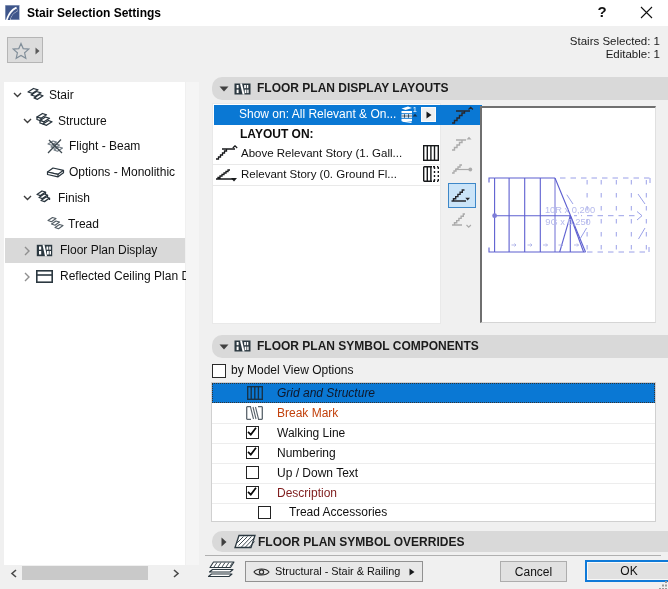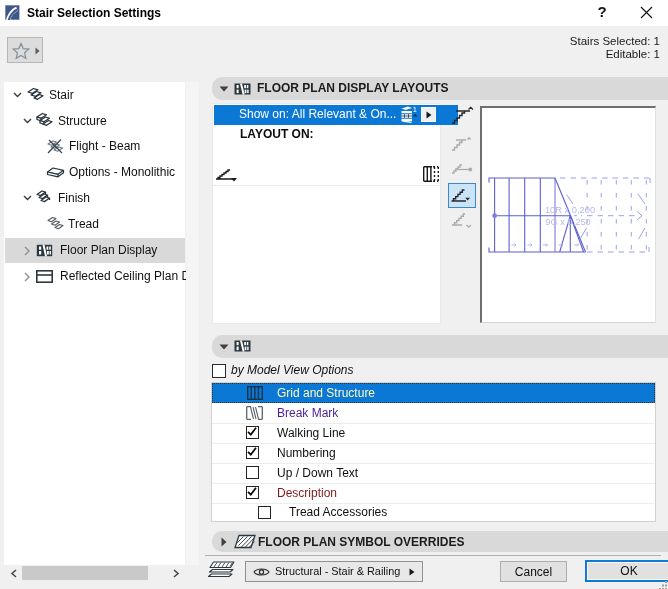--- a/index.html
+++ b/index.html
@@ -146,46 +146,58 @@
     <rect x="10.2" y="2" width="1.7" height="3.2" fill="#fff"></rect>
       <rect x="12.8" y="2" width="1.5" height="3.2" fill="#fff"></rect>
     <rect x="10.7" y="6.6" width="1.7" height="3.5" fill="#fff"></rect>
       <rect x="13.2" y="6.6" width="1.4" height="3.5" fill="#fff"></rect>
   </svg>
   <div class="hdrtxt">FLOOR PLAN DISPLAY LAYOUTS</div>
 </div>
 
 <div class="abs" style="left:212px;top:103px;width:229px;height:221px;background:#fff;border:1px solid #e9e9e9;box-sizing:border-box;">
 
-  <div class="abs" style="left:1px;top:1px;width:244px;height:20px;background:#0a78d4;">
+  <div class="abs" style="left:1px;top:1px;width:268px;height:20px;background:#0a78d4;">
     <div class="abs" style="left:25px;top:0;height:19px;line-height:19px;font-size:12px;color:#fff;">Show on: All Relevant &amp; On...</div>
     <svg class="abs" style="left:186px;top:1px;" width="18" height="17" viewBox="0 0 18 17">
       <path d="M1.5,2.5 L8,0.5 L12,2 L5.5,4 Z" fill="#fff"></path>
       <rect x="1.5" y="5" width="10.5" height="2.2" fill="#fff"></rect>
       <rect x="1.5" y="8.2" width="10.5" height="3.6" fill="#fff"></rect>
       <path d="M1.5,10 h10.5 M4.5,8.2 v3.6 M8.5,8.2 v3.6" stroke="#17324a" stroke-width="0.8"></path>
       <rect x="1.5" y="12.8" width="10.5" height="2.4" fill="#fff"></rect>
       <path d="M2.5,15.2 L11.5,16.4" stroke="#fff" stroke-width="1.2"></path>
       <text x="12.8" y="6.4" font-size="7.5" fill="#fff" font-family="Liberation Sans">1</text>
       <polygon points="12.6,10.6 17.4,10.6 15,7.8" fill="#17324a"></polygon>
     </svg>
     <div class="abs" style="left:207px;top:2px;width:15px;height:15px;background:#eef0f1;border:1px solid #fbfbfb;box-sizing:border-box;">
       <svg class="abs" style="left:4px;top:3px;" width="6" height="8" viewBox="0 0 6 8">
           <polygon points="0.5,0.5 5.5,4 0.5,7.5" fill="#17191b"></polygon>
         </svg>
     </div>
   </div>
   <div class="abs" style="left:27px;top:21px;height:18px;line-height:18px;font-size:12px;font-weight:bold;color:#0c0c0c;">LAYOUT ON:</div>
 
+  <div class="abs" style="left:0;top:39px;width:227px;height:21px;border-bottom:1px solid #e9e9e9;">
+    <svg class="abs" style="left:2px;top:2px;" width="24" height="17" viewBox="0 0 24 17">
+      <path d="M1,14 L3.5,14 L3.5,12 L5.5,12 L5.5,10 L7.5,10 L7.5,8 L9.5,8 L9.5,6 L11.5,6 L11.5,4 L13.5,4 M7,4 L20,4" fill="none" stroke="#17191b" stroke-width="1.3"></path>
+      <path d="M17.8,3 L20,0.8 L22.2,3" fill="none" stroke="#17191b" stroke-width="1.2"></path>
+    </svg>
+    <div class="abs" style="left:28px;top:0;height:21px;line-height:21px;font-size:11.5px;color:#111;">Above Relevant Story (1. Gall...</div>
+    <svg class="abs" style="left:210px;top:2px;" width="16" height="16" viewBox="0 0 16 16">
+      <rect x="0.7" y="0.7" width="14.6" height="14.6" fill="none" stroke="#17191b" stroke-width="1.4"></rect>
+      <path d="M4.3,1 V15 M7.9,1 V15 M11.5,1 V15" stroke="#17191b" stroke-width="1.4"></path>
+    </svg>
+  </div>
 
   <div class="abs" style="left:0;top:60px;width:227px;height:21px;border-bottom:1px solid #e9e9e9;">
     <svg class="abs" style="left:2px;top:2px;" width="24" height="17" viewBox="0 0 24 17">
       <path d="M1,13 L3,13 L3,11.5 L5,11.5 L5,10 L7,10 L7,8.5 L9,8.5 L9,7 L11,7 L11,5.5 L13,5.5 L13,4 L15,4 M3,13 L19,13" fill="none" stroke="#17191b" stroke-width="1.3"></path>
       <polygon points="16,12 22,12 19,15.5" fill="#17191b"></polygon>
     </svg>
+    <div class="abs" style="left:28px;top:0;height:21px;line-height:21px;font-size:11.5px;color:#111;">Relevant Story (0. Ground Fl...</div>
     <svg class="abs" style="left:210px;top:2px;" width="16" height="16" viewBox="0 0 16 16">
       <path d="M0.7,0.7 H9 M0.7,0.7 V15.3 M0.7,15.3 H9" fill="none" stroke="#17191b" stroke-width="1.4"></path>
       <path d="M4.3,1 V15 M7.9,1 V15" stroke="#17191b" stroke-width="1.4"></path>
       <path d="M11.5,1 V15 M15.3,1 V15 M10,0.7 H15.3 M10,15.3 H15.3" stroke="#17191b" stroke-width="1.4" stroke-dasharray="2,2"></path>
     </svg>
   </div>
 </div>
 
 <div class="abs" style="left:449px;top:106px;width:26px;height:25px;">
   <svg width="26" height="25" viewBox="0 0 26 25">
@@ -275,40 +287,41 @@
   <svg class="abs" style="left:22px;top:5px;" width="17" height="12" viewBox="0 0 17 12">
     <rect x="0.5" y="0.5" width="16" height="11" fill="#2b3840"></rect>
     <rect x="2.6" y="2" width="2" height="3.2" fill="#fff"></rect>
       <rect x="2.6" y="6.6" width="2" height="3.5" fill="#fff"></rect>
     <polygon points="6,0.5 8,0.5 10.6,11.5 8.6,11.5" fill="#fff"></polygon>
     <rect x="10.2" y="2" width="1.7" height="3.2" fill="#fff"></rect>
       <rect x="12.8" y="2" width="1.5" height="3.2" fill="#fff"></rect>
     <rect x="10.7" y="6.6" width="1.7" height="3.5" fill="#fff"></rect>
       <rect x="13.2" y="6.6" width="1.4" height="3.5" fill="#fff"></rect>
   </svg>
+  <div class="hdrtxt">FLOOR PLAN SYMBOL COMPONENTS</div>
 </div>
 
 <div class="abs" style="left:212px;top:364px;width:14px;height:14px;background:#fff;border:1.5px solid #2a2a2a;box-sizing:border-box;"></div>
-<div class="abs" style="left:231px;top:363px;height:14px;line-height:14px;font-size:12px;color:#111;font-style:italic;">by Model View Options</div>
+<div class="abs" style="left:231px;top:363px;height:14px;line-height:14px;font-size:12px;color:#111;">by Model View Options</div>
 
 <div class="abs" style="left:211px;top:382px;width:445px;height:140px;background:#fff;border:1px solid #d0d0d0;box-sizing:border-box;">
 
   <div class="abs" style="left:0;top:0;width:443px;height:20px;background:#0a78d4;outline:1px dotted #333;outline-offset:-1px;">
     <svg class="abs" style="left:35px;top:3px;" width="16" height="14" viewBox="0 0 16 14">
       <rect x="0.7" y="0.7" width="14.6" height="12.6" fill="none" stroke="#173349" stroke-width="1.4"></rect>
       <path d="M4.2,1 V13 M7.8,1 V13 M11.4,1 V13" stroke="#173349" stroke-width="1.4"></path>
     </svg>
-    <div class="abs" style="left:65px;top:0;height:16px;line-height:20px;font-size:12px;color:#fef9c3;">Grid and Structure</div>
+    <div class="abs" style="left:65px;top:0;height:16px;line-height:20px;font-size:12px;color:#0f172a;font-style:italic;">Grid and Structure</div>
   </div>
   <div class="abs" style="left:0;top:20px;width:443px;height:20px;border-bottom:1px solid #ededed;">
     <svg class="abs" style="left:34px;top:3px;" width="17" height="14" viewBox="0 0 17 14">
       <path d="M0.7,0.7 H5 M0.7,0.7 V13.3 M0.7,13.3 H5 M12,0.7 H16.3 M16.3,0.7 V13.3 M12,13.3 H16.3" fill="none" stroke="#5a646c" stroke-width="1.3"></path>
       <path d="M4.5,1 L7.5,13 M7,1 L10,13 M9.5,1 L12.5,13" stroke="#5a646c" stroke-width="1.1"></path>
     </svg>
-    <div class="abs" style="left:65px;top:0;height:20px;line-height:20px;font-size:12px;color:#4c1d95;">Break Mark</div>
+    <div class="abs" style="left:65px;top:0;height:20px;line-height:20px;font-size:12px;color:#c2410c;">Break Mark</div>
   </div>
   <div class="abs" style="left:0;top:40px;width:443px;height:20px;border-bottom:1px solid #ededed;">
     <div class="abs" style="left:34px;top:3px;width:13px;height:13px;border:1.5px solid #222;box-sizing:border-box;background:#fff;">
       <svg width="10" height="10" viewBox="0 0 10 10" style="display:block">
           <path d="M1,4.8 L3.8,7.6 L9,0.8" fill="none" stroke="#0a0a0a" stroke-width="1.7"></path>
         </svg>
     </div>
     <div class="abs" style="left:65px;top:0;height:20px;line-height:20px;font-size:12px;color:#111;">Walking Line</div>
   </div>
   <div class="abs" style="left:0;top:60px;width:443px;height:20px;border-bottom:1px solid #ededed;">

